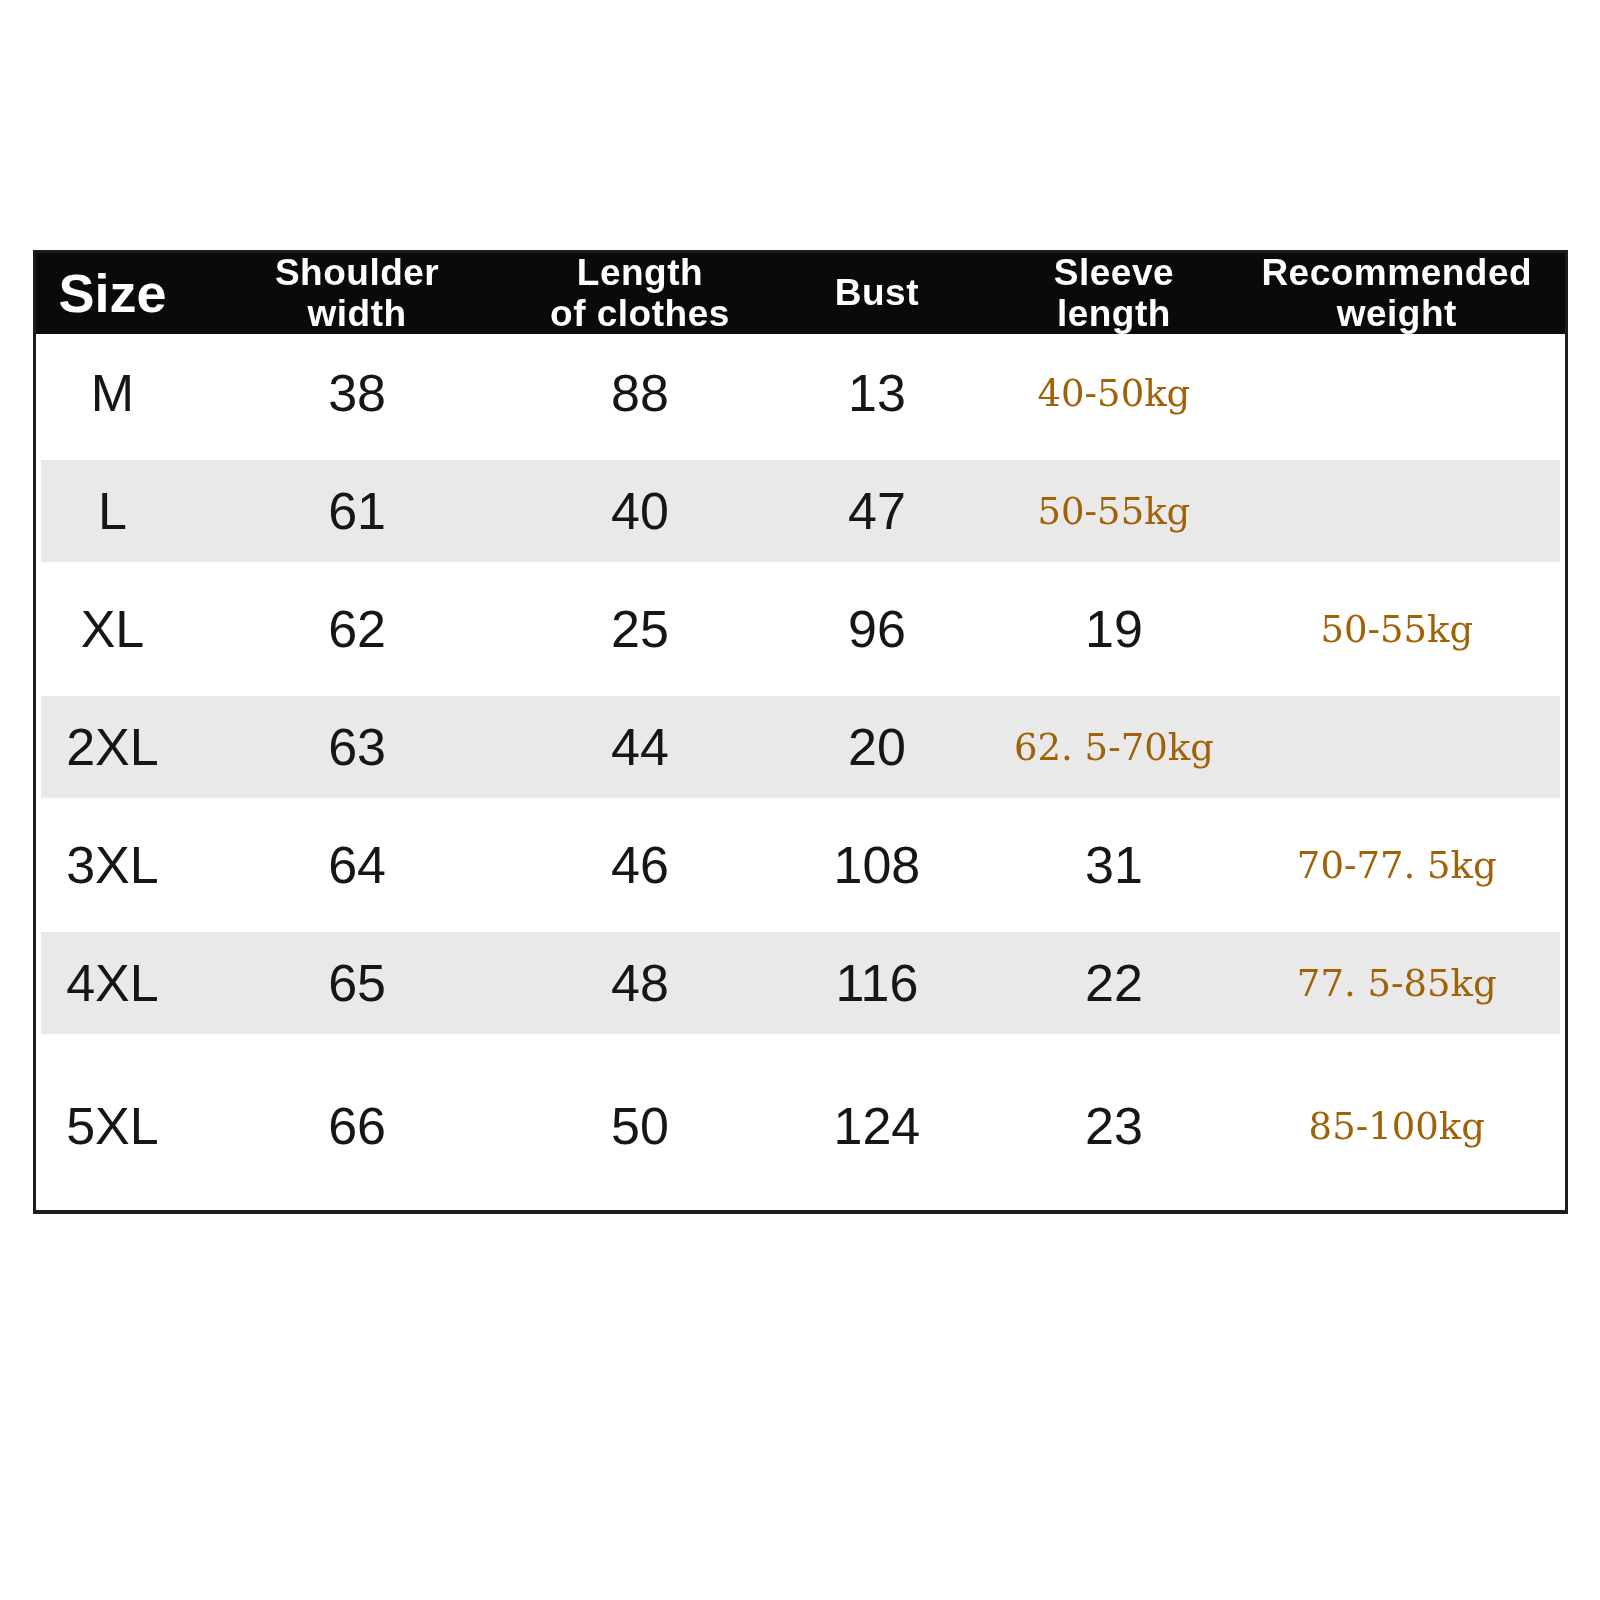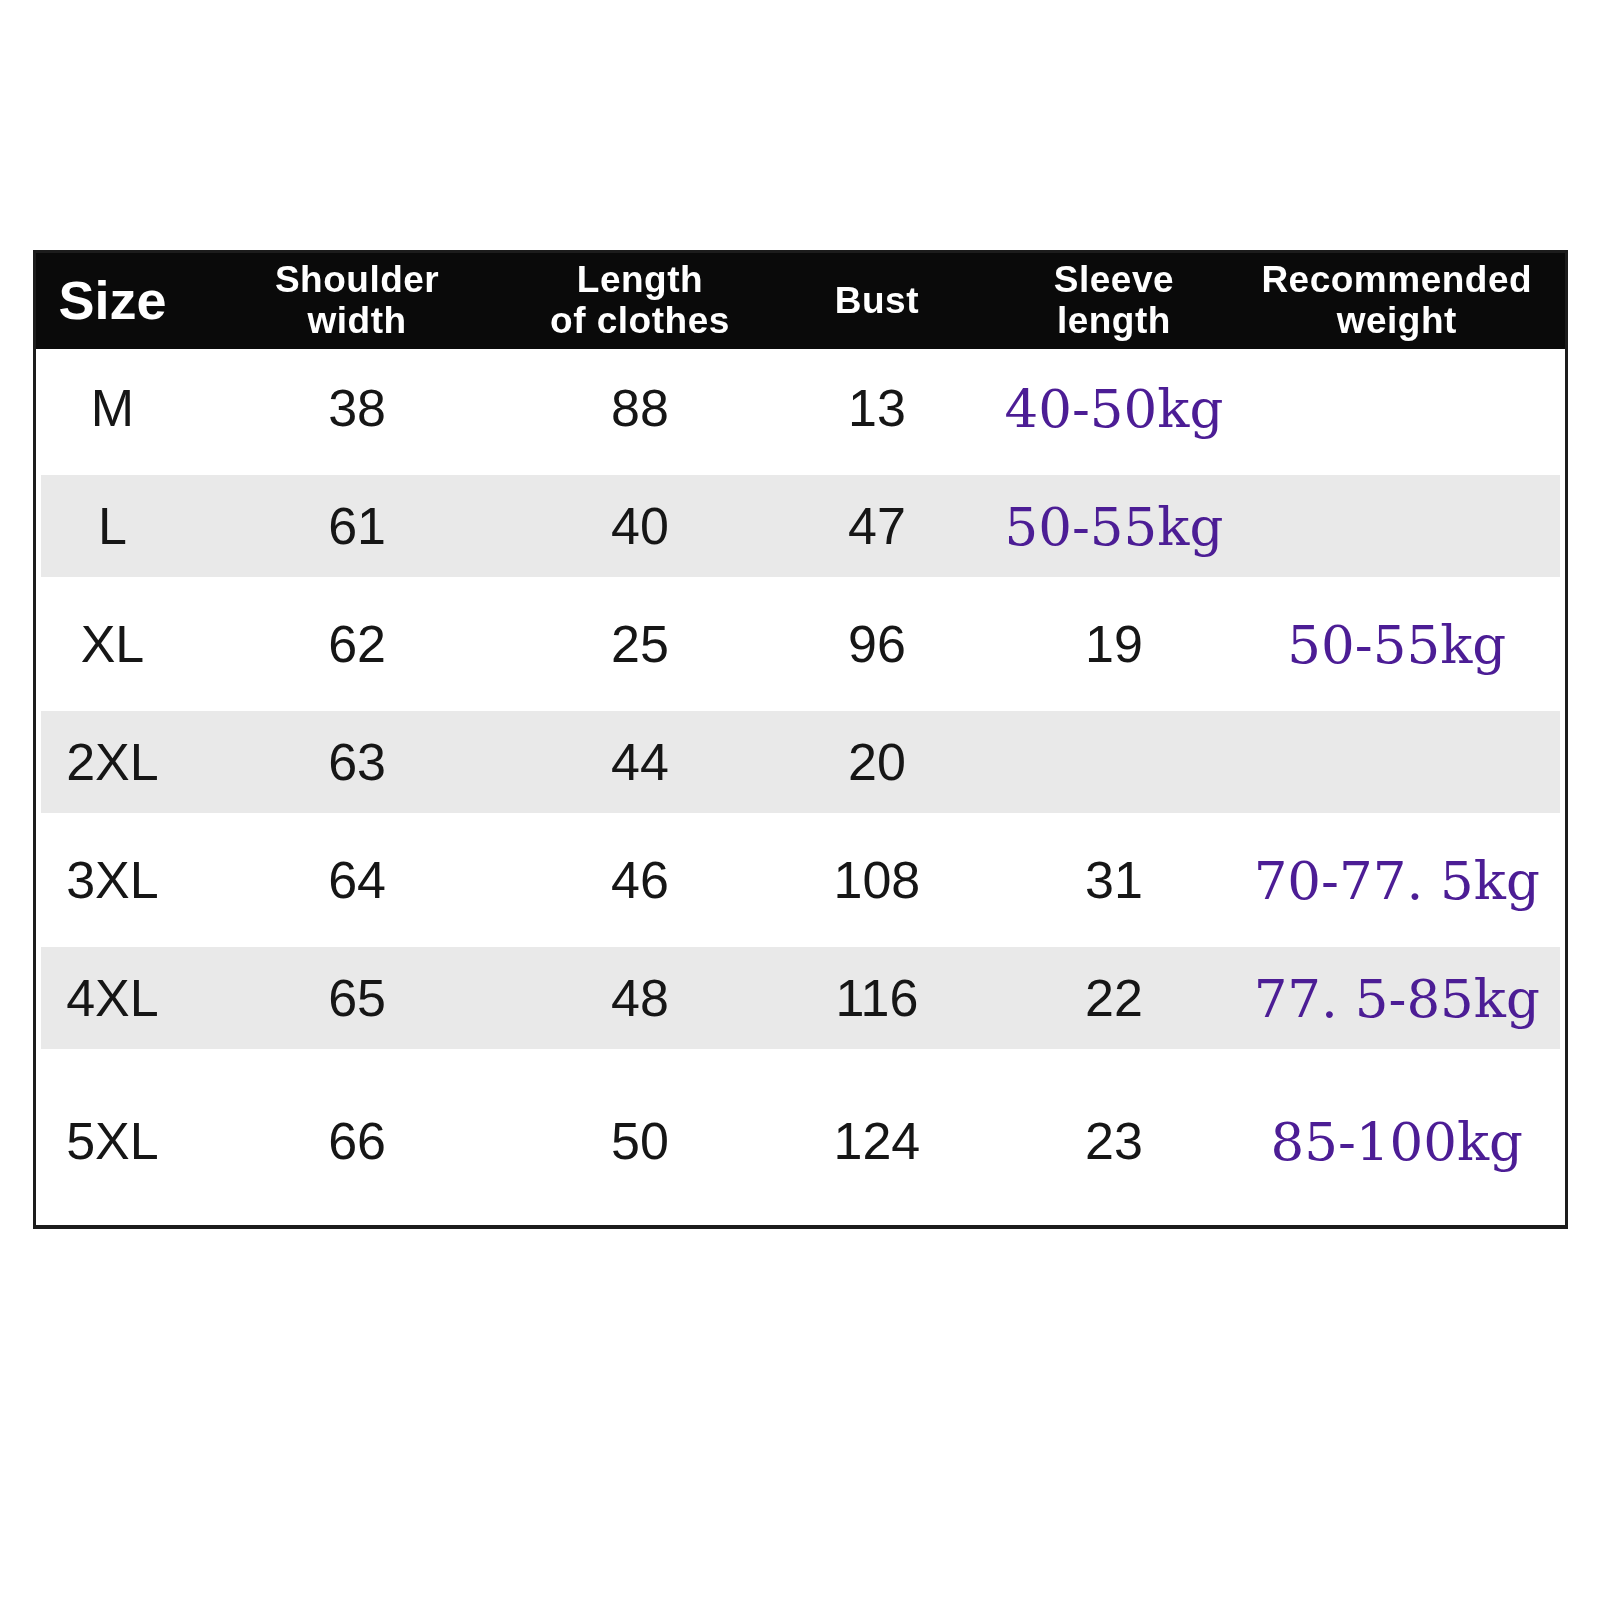--- a/index.html
+++ b/index.html
@@ -20,21 +20,21 @@
     border: 3px solid #1c1c1c;
     border-bottom-width: 4px;
     background: #ffffff;
   }
   .grid-row {
     display: grid;
     grid-template-columns: 10% 22% 15% 16% 15% 22%;
     align-items: center;
   }
   .thead {
-    height: 96px;
+    height: 81px;
     background: #0a0a0a;
     color: #ffffff;
   }
   .th {
     text-align: center;
     font-weight: 700;
     font-size: 37px;
     line-height: 1.1;
     white-space: pre-line;
     letter-spacing: 0.5px;
@@ -62,22 +62,22 @@
     height: 168px;
   }
   .td {
     text-align: center;
     font-size: 52px;
     font-weight: 400;
     color: #161616;
   }
   .td.weight {
     font-family: "DejaVu Serif", serif;
-    font-size: 53px;
-    color: #4c1d95;
+    font-size: 37px;
+    color: #a16207;
   }
 </style>
 </head>
 <body>
 
 <div class="size-chart">
 
   <div class="grid-row thead">
     <div class="th size-th">Size</div>
     <div class="th">Shoulder
@@ -113,20 +113,21 @@
     <div class="td">96</div>
     <div class="td">19</div>
     <div class="td weight">50-55kg</div>
   </div>
 
   <div class="grid-row tr alt">
     <div class="td">2XL</div>
     <div class="td">63</div>
     <div class="td">44</div>
     <div class="td">20</div>
+    <div class="td weight">62. 5-70kg</div>
   </div>
 
   <div class="grid-row tr">
     <div class="td">3XL</div>
     <div class="td">64</div>
     <div class="td">46</div>
     <div class="td">108</div>
     <div class="td">31</div>
     <div class="td weight">70-77. 5kg</div>
   </div>

